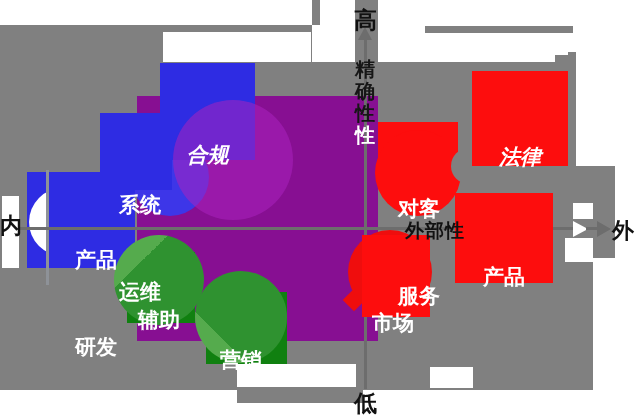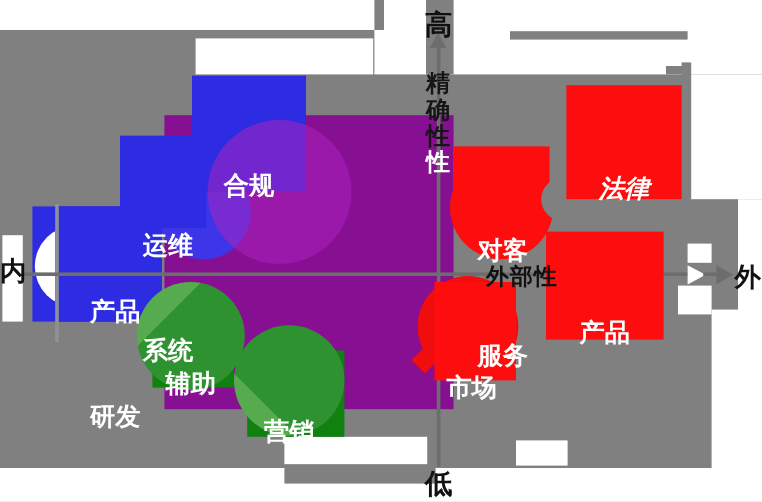--- a/index.html
+++ b/index.html
@@ -72,27 +72,27 @@
   <div class="abs" style="left:378px;top:122px;width:80px;height:62px;background:#fd0d0d;"></div>
   <div class="abs circ" style="left:375px;top:130px;width:86px;height:86px;background:#fd0d0d;"></div>
   <div class="abs circ gray" style="left:451px;top:148px;width:36px;height:36px;"></div>
   <div class="abs" style="left:472px;top:71px;width:96px;height:95px;background:#fd0d0d;"></div>
   <div class="abs" style="left:455px;top:193px;width:98px;height:90px;background:#fd0d0d;"></div>
   <div class="abs" style="left:346px;top:292px;width:16px;height:16px;background:#ef0d0d;transform:rotate(45deg);"></div>
   <div class="abs circ" style="left:348px;top:230px;width:84px;height:84px;background:#ef0d0d;"></div>
   <div class="abs" style="left:362px;top:235px;width:68px;height:82px;background:#fd0d0d;"></div>
 
 
-  <div class="lbl" style="left:160px;top:83px;width:95px;">
+  <div class="lbl" style="left:160px;top:83px;width:95px;font-style:italic;">
     <div>合规</div>
   </div>
 
   <div class="lbl" style="left:108px;top:133px;width:64px;">
+    <div>系统</div>
     <div>运维</div>
-    <div>系统</div>
   </div>
 
   <div class="lbl" style="left:50px;top:188px;width:92px;">
     <div>产品</div>
     <div>研发</div>
   </div>
 
   <div class="lbl" style="left:114px;top:248px;width:90px;">
     <div>辅助</div>
   </div>

